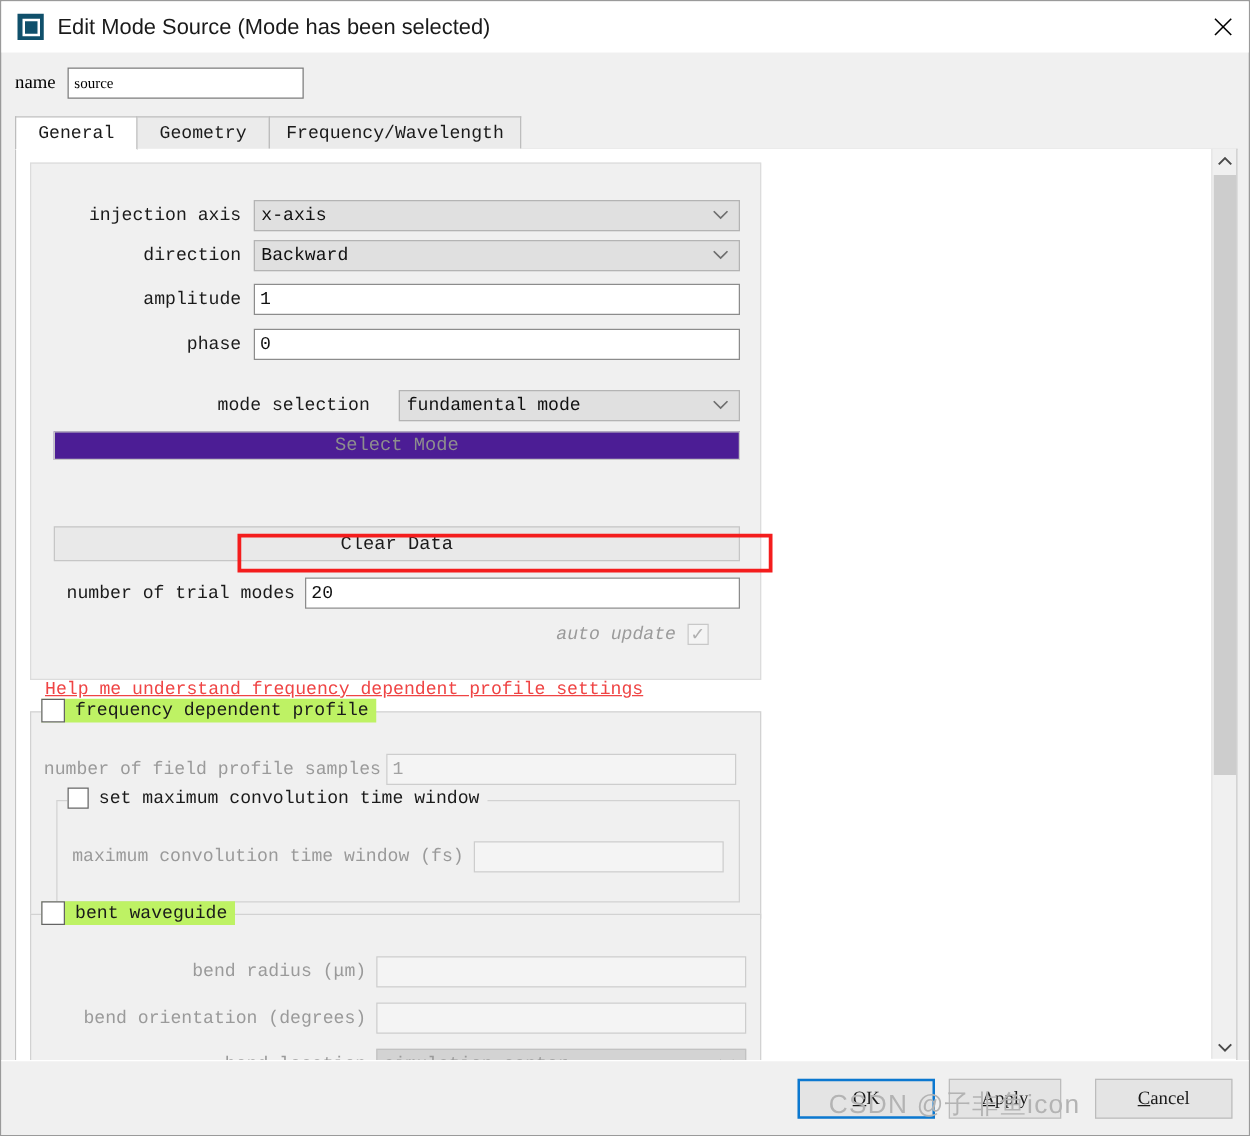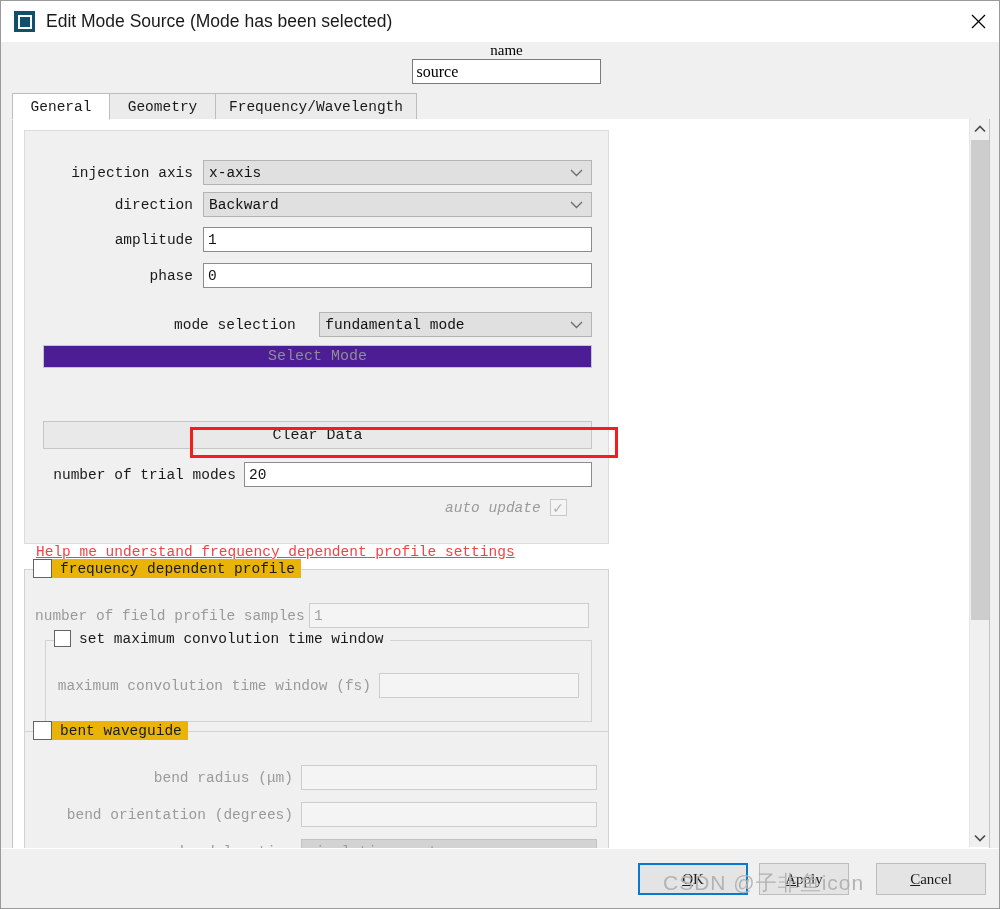--- a/index.html
+++ b/index.html
@@ -77,36 +77,35 @@
   .close-btn svg { display:block; }
 
   
   .name-row {
     position: absolute;
     left: 0; top: 41px;
     width: 1000px;
     height: 48px;
     display: flex;
     align-items: center;
-    flex-direction: column;
   }
   .name-label {
     margin-left: 11px;
     font-size: 15px;
     color: #000;
     font-family: "Liberation Serif", serif;
   }
   .name-input {
     margin-left: 10px;
     width: 189px;
     height: 25px;
     border: 1px solid #7a7a7a;
     background: #ffffff;
     font-family: "Liberation Serif", serif;
-    font-size: 16px;
+    font-size: 12px;
     color: #000;
     padding: 0 4px;
     box-sizing: border-box;
     outline: none;
   }
 
   
   .tabbar {
     position: absolute;
     left: 11px; top: 92px;
@@ -304,21 +303,21 @@
     background: #f0f0f0;
     padding-right: 6px;
   }
   .gb-title .lab {
     margin-left: 8px;
     font-family: "Liberation Mono", "DejaVu Sans Mono", monospace;
     font-size: 14.5px;
     color: #1a1a1a;
     white-space: nowrap;
   }
-  .gb-title.on-white { background: #eab308; }
+  .gb-title.on-white { background: #bef264; }
 
   
   .vscroll {
     position: absolute;
     right: 0; top: 0;
     width: 20px;
     height: 728px;
     background: #f0f0f0;
     border-left: 1px solid #e4e4e4;
     box-sizing: border-box;

